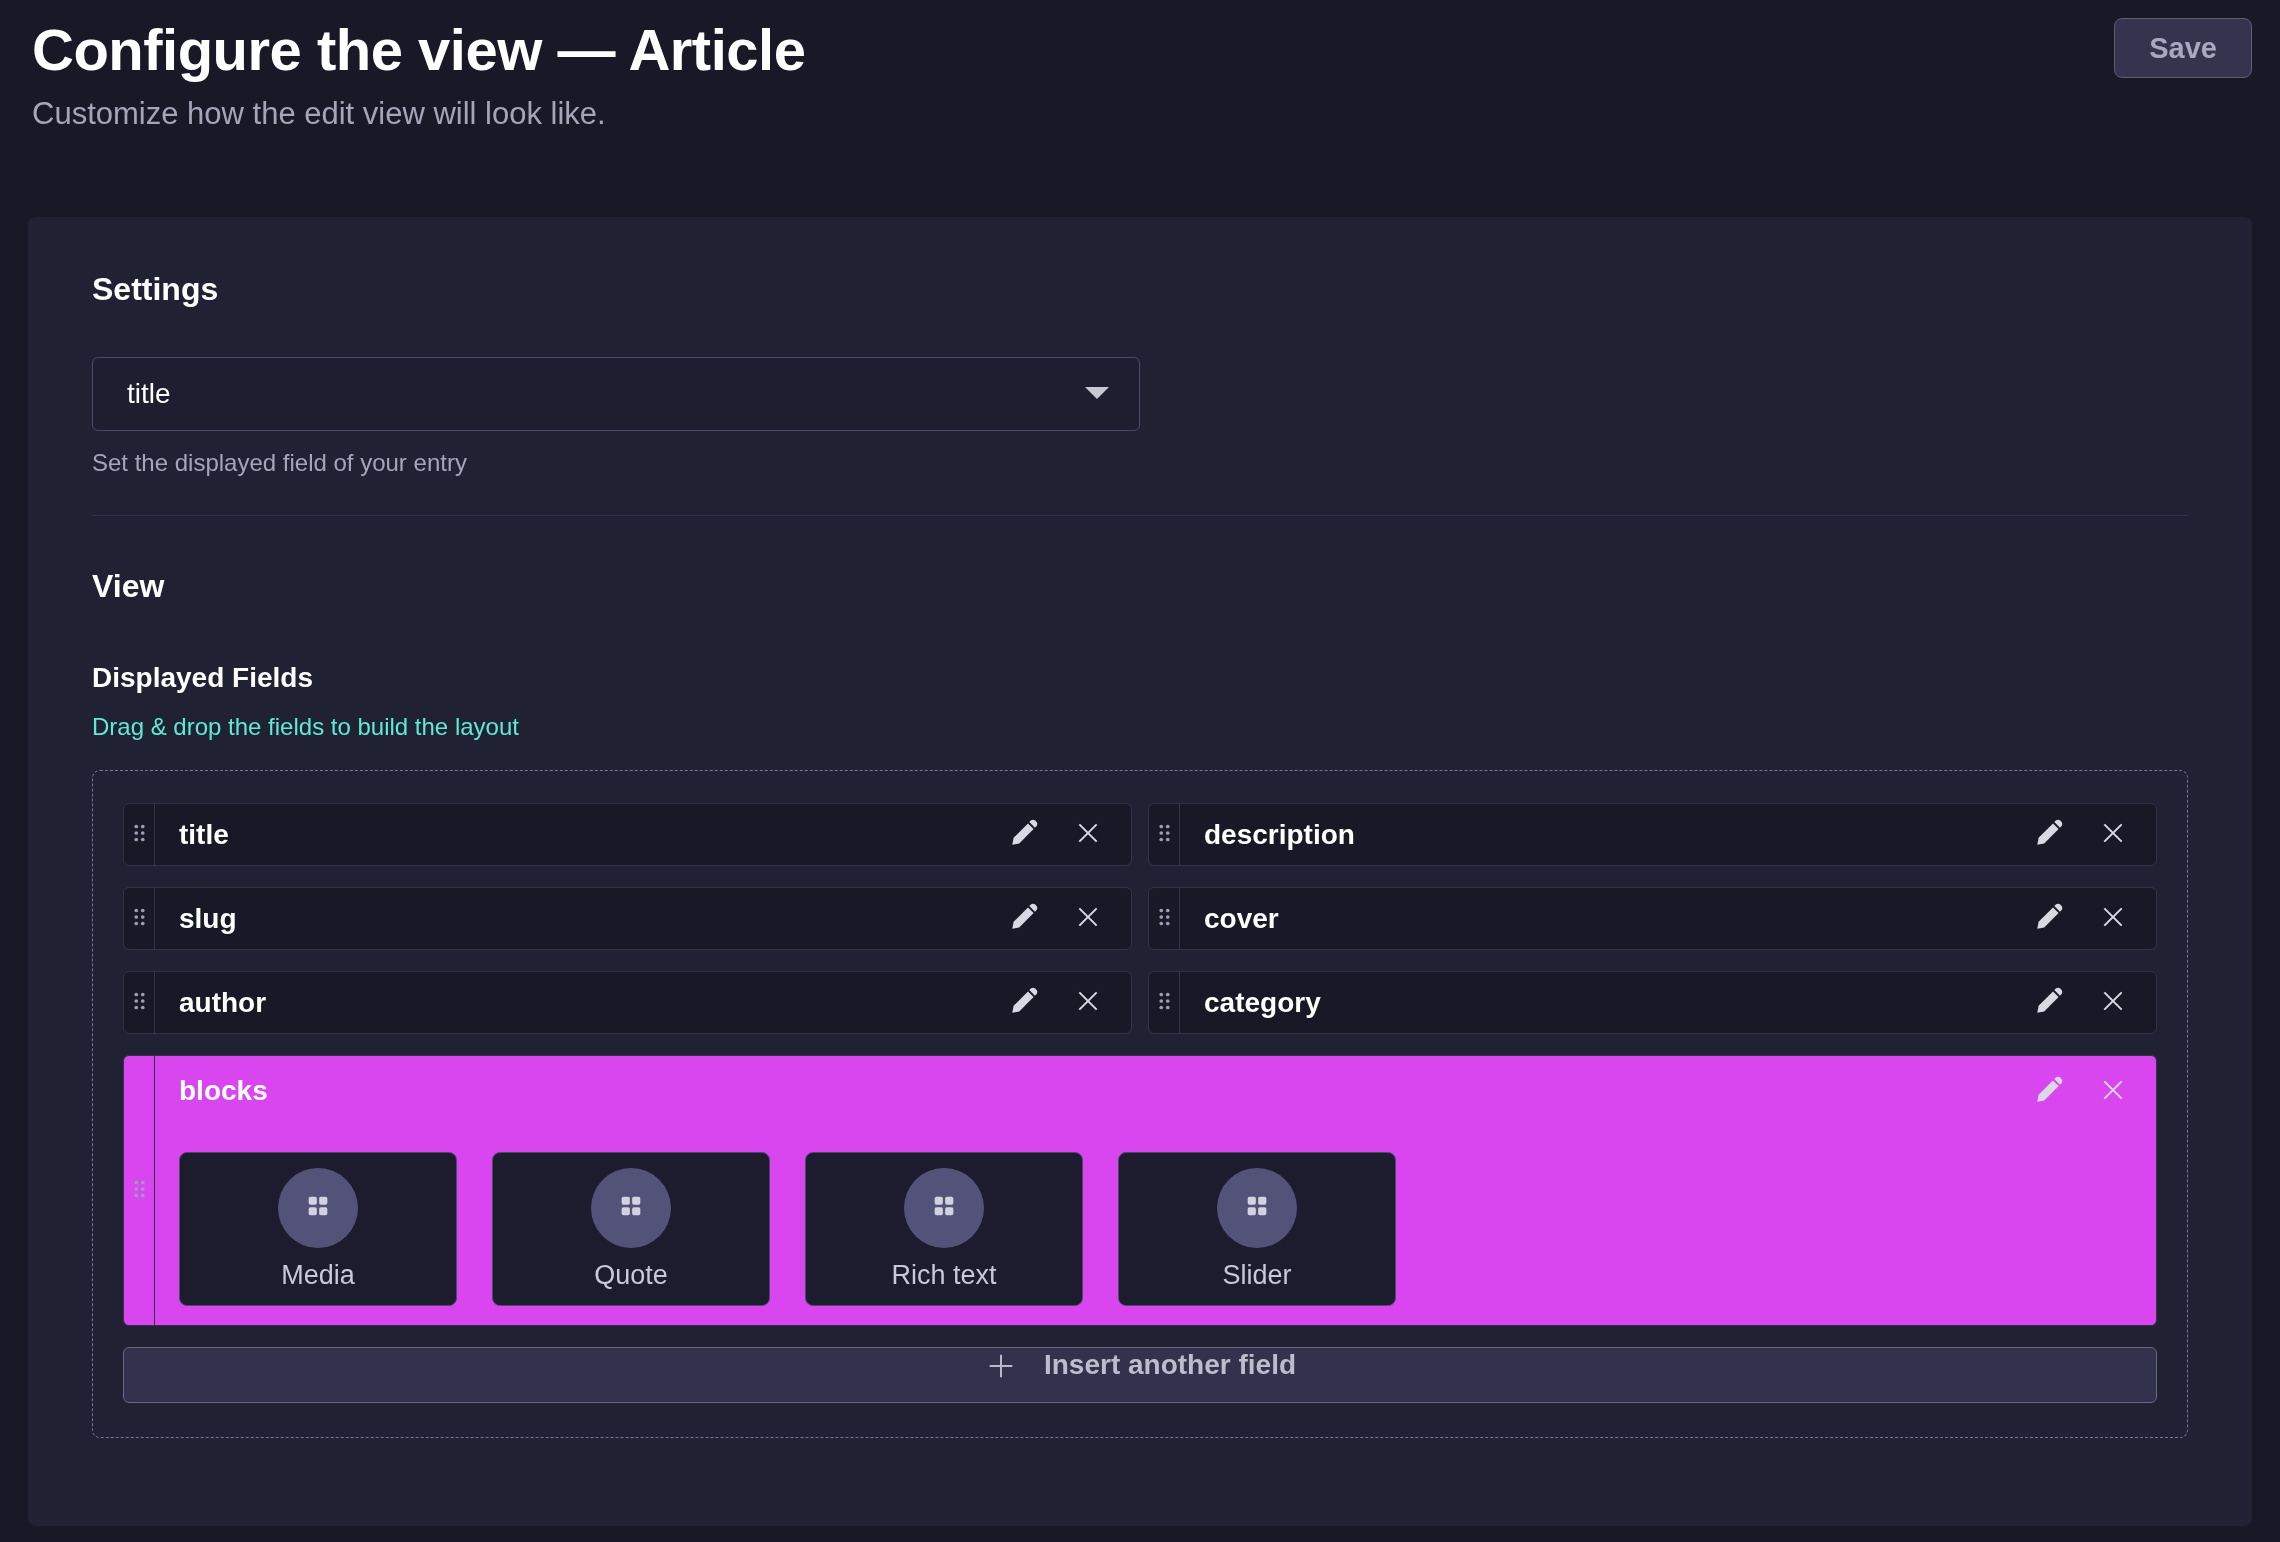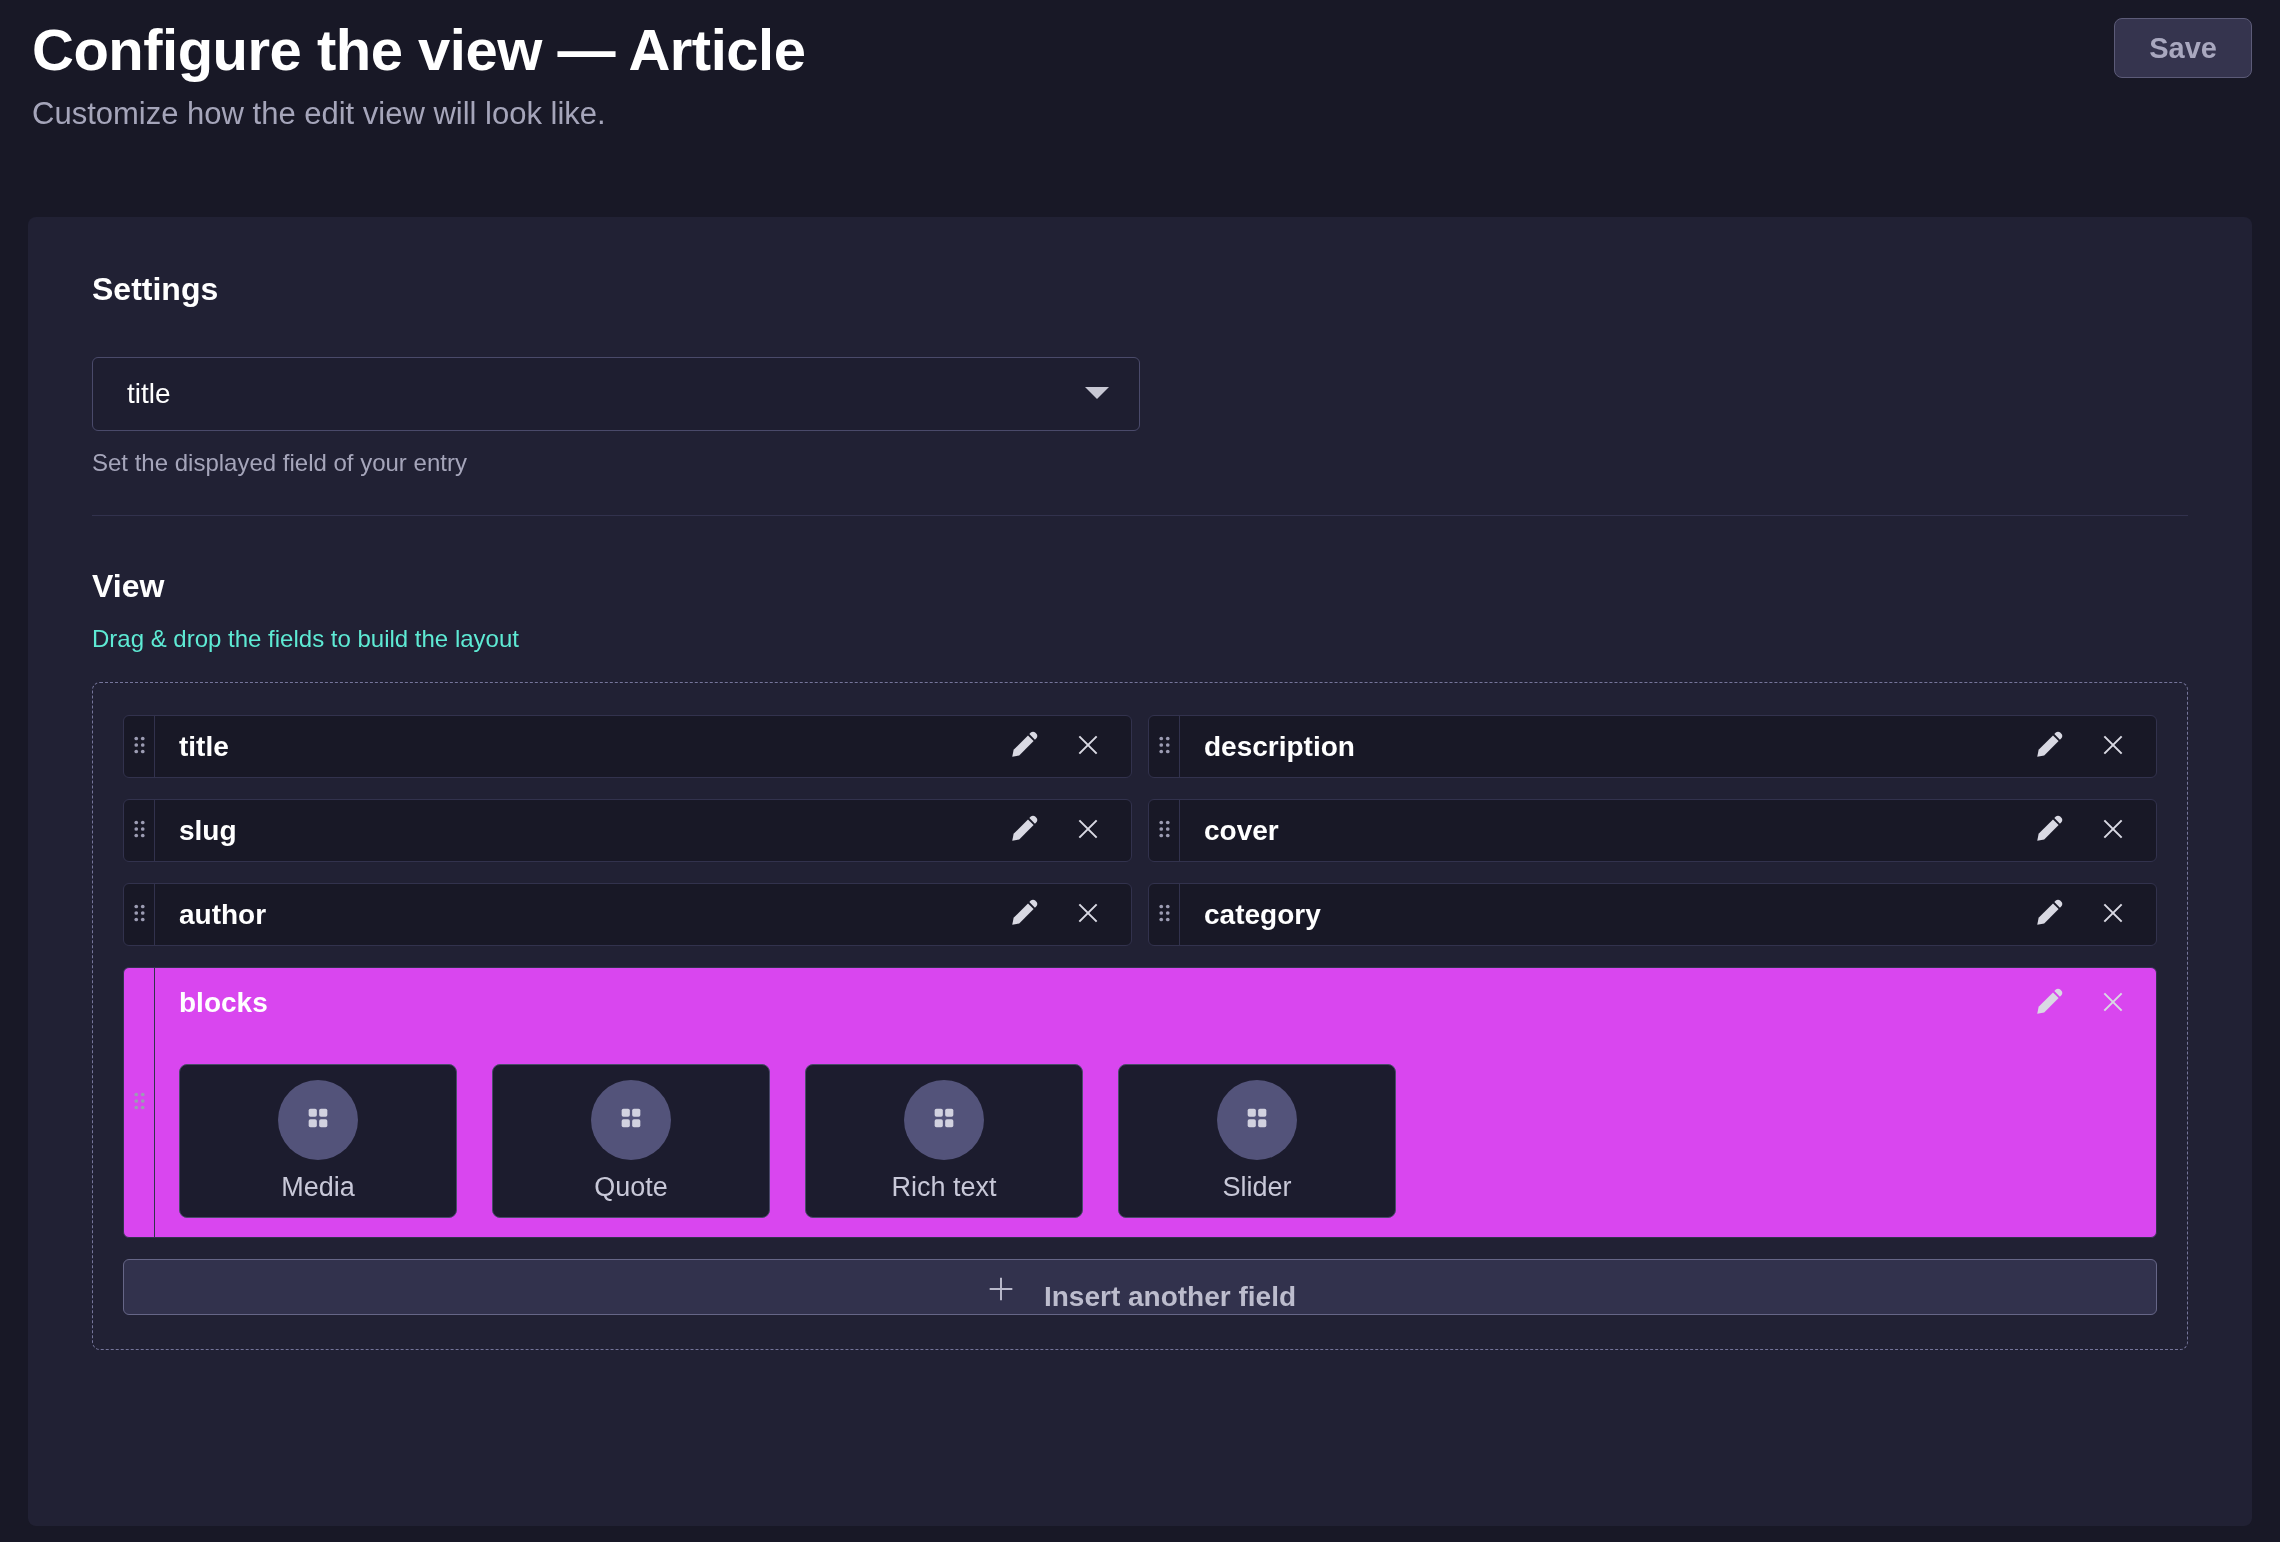--- a/index.html
+++ b/index.html
@@ -79,21 +79,21 @@
     background:#1c1c2e; border:1px solid #4a4a6a; border-radius:8px;
     display:flex; flex-direction:column; align-items:center; justify-content:center;
     cursor:pointer; padding:0; font-family:"Liberation Sans", sans-serif;
   }
   .tile-circle { width:80px; height:80px; border-radius:50%; background:#53537a; display:flex; align-items:center; justify-content:center; }
   .tile-label { margin-top:12px; font-size:27px; color:#c8c8d8; }
 
   .insert-button {
     margin-top:21px; width:100%; height:56px;
     background:#32324d; border:1px solid #666687; border-radius:6px;
-    display:flex; align-items:flex-end; justify-content:center; gap:26px;
+    display:flex; align-items:flex-start; justify-content:center; gap:26px;
     font-size:28px; font-weight:600; color:#bcbccd; cursor:pointer;
     font-family:"Liberation Sans", sans-serif;
   }
 </style>
 </head>
 <body>
 
 <div class="header">
   <div>
     <h1 class="header-title">Configure the view — Article</h1>
@@ -115,20 +115,21 @@
           </svg>
       </span>
     </div>
     <div class="hint">Set the displayed field of your entry</div>
   </div>
 
   <hr class="divider">
 
   <h2 class="section-heading view-heading">View</h2>
 
+  <div class="displayed-fields-label">Displayed Fields</div>
   <div class="drag-hint">Drag &amp; drop the fields to build the layout</div>
 
   <div class="fields-container">
     <div class="fields-grid">
 
       <div class="field-card">
         <button class="drag-col">
           <span><svg width="13" height="22" viewBox="0 0 12 20">
                 <g fill="#9c9cb3">
                   <circle cx="3" cy="4" r="1.7"></circle>

